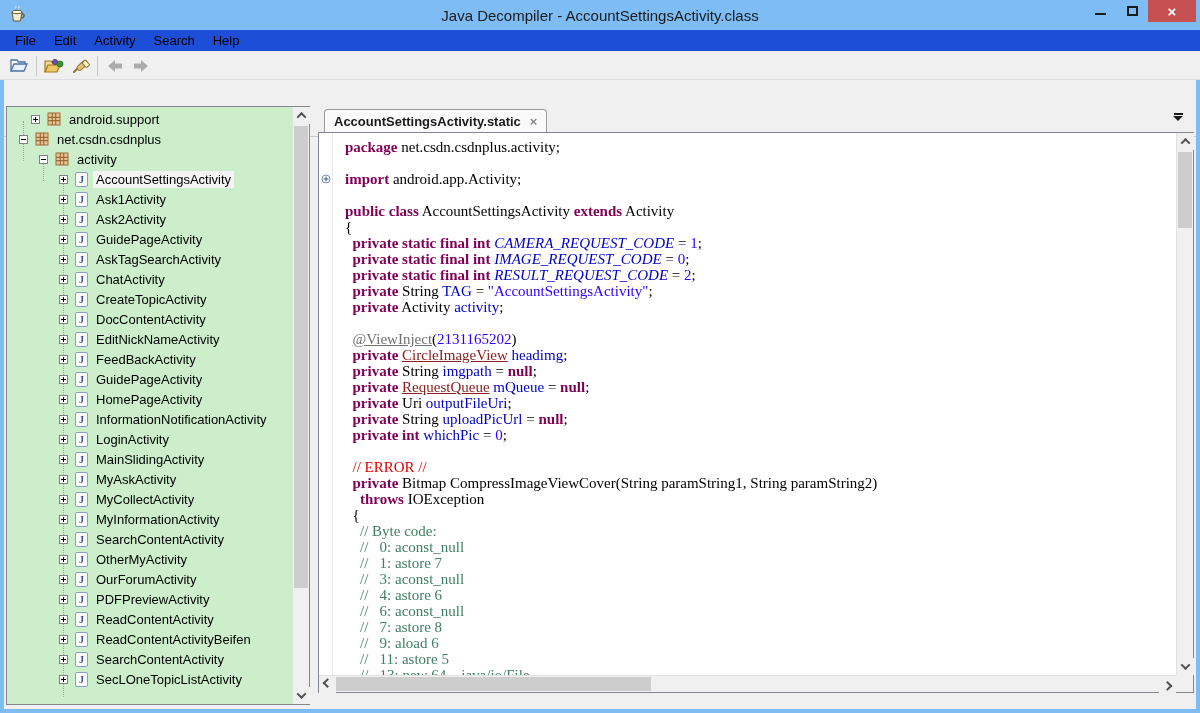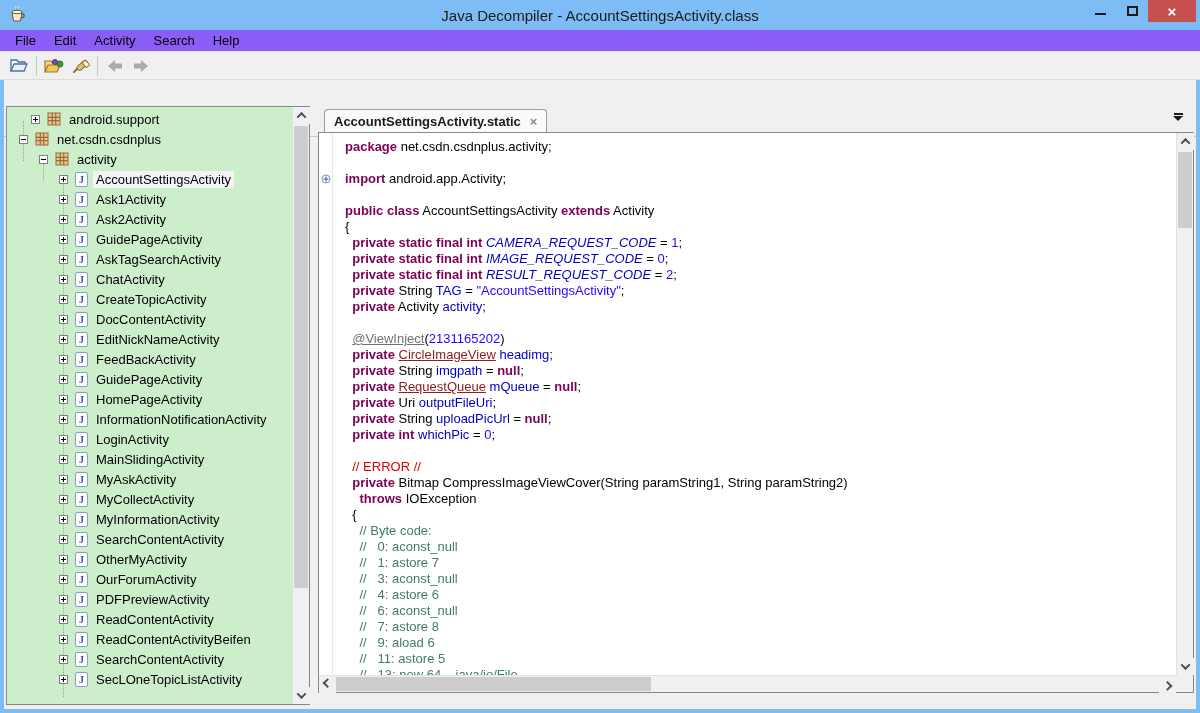--- a/index.html
+++ b/index.html
@@ -10,21 +10,21 @@
   .titlebar { position:absolute; top:0; left:0; right:0; height:20px;padding-left:12px; }
   .app-icon { position:absolute; left:9px; top:6px; width:18px; height:18px; }
   .title-text { position:absolute; left:0; right:0; top:7px; text-align:center; font-size:15px; color:#1b1b1b; pointer-events:none; }
   .win-controls { position:absolute; top:0; right:4px; display:flex; }
   .win-btn { width:32px; height:22px; display:flex; align-items:center; justify-content:center; }
   .glyph-min { width:11px; height:2px; background:#1b1b1b; margin-top:6px; }
   .glyph-max { width:11px; height:10px; border:2px solid #1b1b1b; background:transparent; }
   .win-close { width:48px; height:22px; background:#C75050; color:#fff; font-size:15px; font-weight:bold; display:flex; align-items:center; justify-content:center; }
 
   
-  .menubar { position:absolute; top:30px; left:0; right:0; height:22px; background:#8b5cf6; display:flex; align-items:center; padding-left:6px; border-bottom:1px solid #E6E6E6; }
+  .menubar { position:absolute; top:30px; left:0; right:0; height:22px; background:#1d4ed8; display:flex; align-items:center; padding-left:6px; border-bottom:1px solid #E6E6E6; }
   .menu-item { padding:2px 9px; font-size:13px; color:#000; }
 
   
   .toolbar { position:absolute; top:52px; left:0; right:0; height:28px; background:#F0F0F0; display:flex; align-items:center; padding-left:6px; border-bottom:1px solid #DCDCDC; }
   .tool-btn { width:26px; height:24px; display:flex; align-items:center; justify-content:center; }
   .tool-sep { width:1px; height:20px; background:#C8C8C8; margin:0 4px; }
 
   
   .client { position:absolute; top:80px; left:4px; right:4px; bottom:4px; background:#F0F0F0; }
 
@@ -55,21 +55,21 @@
   .cls-tabstrip { position:absolute; top:0; left:0; right:0; height:26px; }
   .cls-tab { left:6px; height:24px; }
   .tab-menu-btn { position:absolute; right:10px; top:7px; width:12px; height:10px; }
   .tab-menu-btn .bar { width:9px; height:2px; background:#1b1b1b; margin:0 auto; }
   .tab-menu-btn .tri { width:0; height:0; margin:1px auto 0; border-left:5px solid transparent; border-right:5px solid transparent; border-top:5px solid #1b1b1b; }
 
   .editor { position:absolute; top:26px; left:0; right:0; bottom:16px; background:#fff; border:1px solid #828790; }
   .fold-margin { position:absolute; top:0; left:0; width:14px; bottom:17px; background:#fff; border-right:1px solid #E8E8E8; }
   .fold-icon { position:absolute; left:2px; }
   .code-viewport { position:absolute; top:0; left:15px; right:17px; bottom:17px; overflow:hidden; }
-  .code-content { padding:6px 0 0 11px; font-family:Liberation Sans, sans-serif; font-size:13px; line-height:16px; white-space:pre; }
+  .code-content { padding:6px 0 0 11px; font-family:Liberation Serif, serif; font-size:15px; line-height:16px; white-space:pre; }
   .cline { height:16px; }
   .tk-kw  { color:#7F0055; font-weight:bold; }
   .tk-pl  { color:#000000; }
   .tk-fld { color:#0000C0; }
   .tk-cst { color:#0000C0; font-style:italic; }
   .tk-num { color:#2A00FF; }
   .tk-str { color:#2A00FF; }
   .tk-ann { color:#707070; text-decoration:underline; }
   .tk-ref { color:#8B2020; text-decoration:underline; }
   .tk-com { color:#3F7F5F; }

